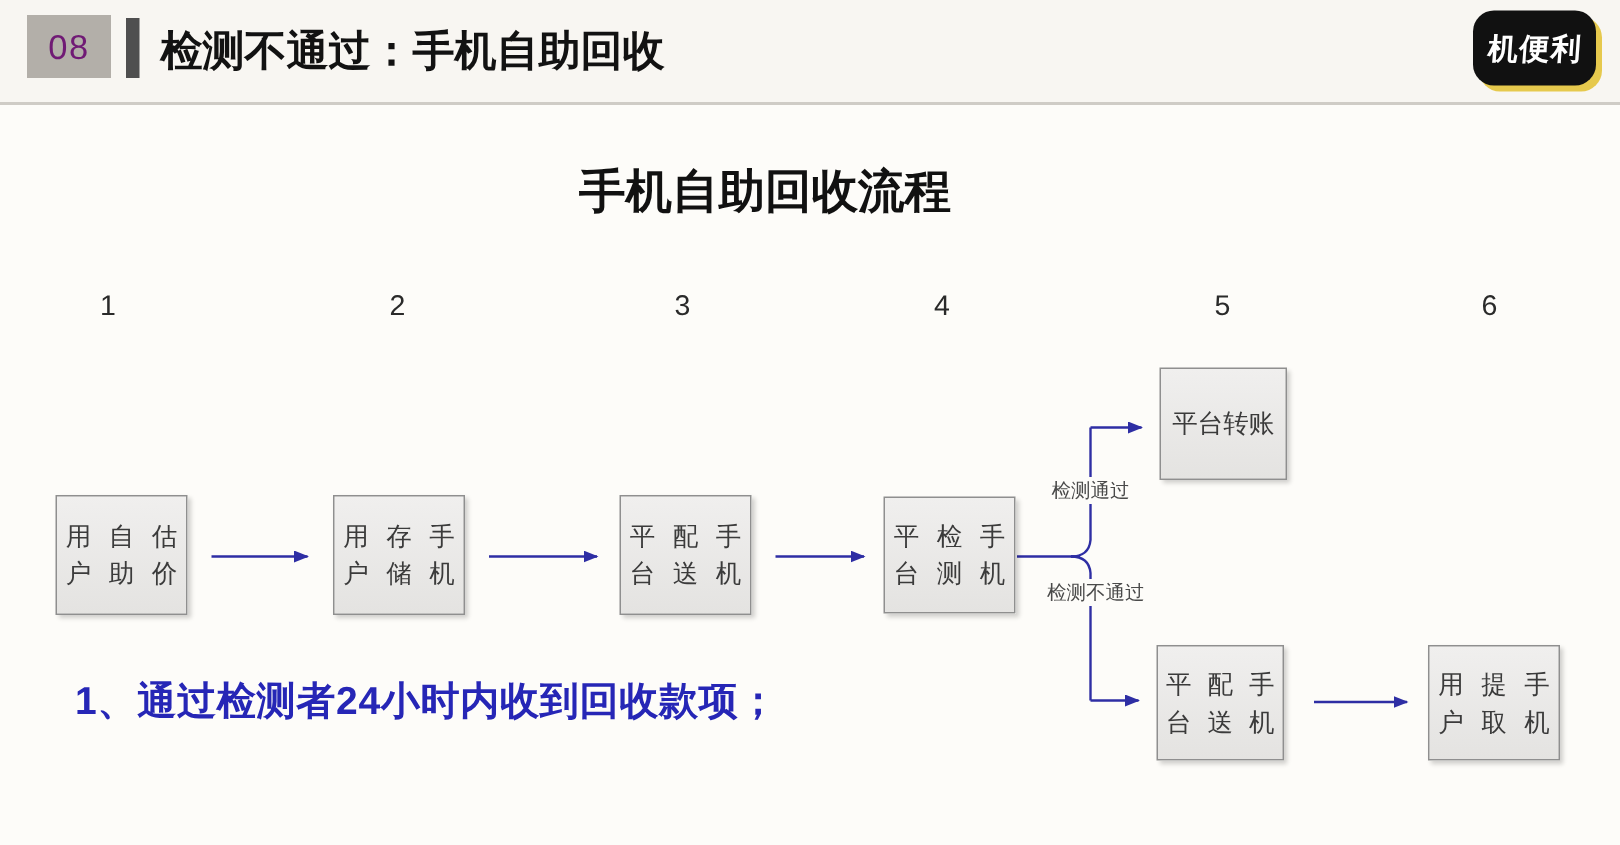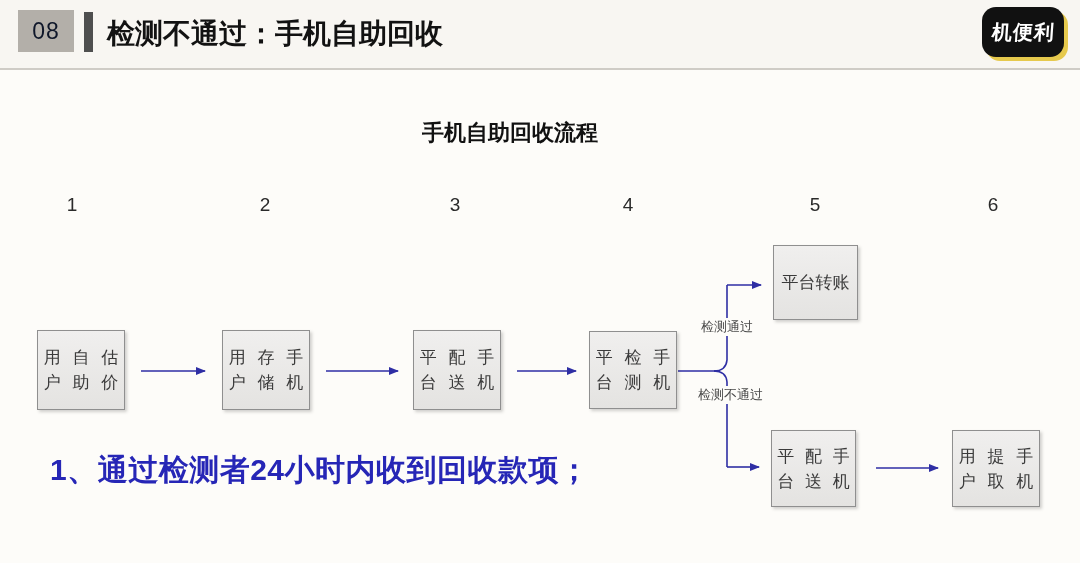--- a/index.html
+++ b/index.html
@@ -2,38 +2,38 @@
 <html><head>
 <meta charset="utf-8">
 <style>
   * { margin:0; padding:0; box-sizing:border-box; }
   html,body { width:1080px; height:563px; }
   body { font-family:"Liberation Sans", sans-serif; background:#fdfcf9; overflow:hidden; }
   .slide { position:relative; width:1080px; height:563px; background:#fdfcf9; }
 
   
   .header { position:absolute; left:0; top:0; width:1080px; height:70px; background:#f8f6f2; border-bottom:2px solid #cfccc6; }
-  .num-badge { position:absolute; left:18px; top:10px; width:56px; height:42px; background:#b3afa9; color:#0f172a; font-size:23px; display:flex; align-items:center; justify-content:center; letter-spacing:1px; }
+  .num-badge { position:absolute; left:18px; top:10px; width:56px; height:42px; background:#b3afa9; color:#701a75; font-size:23px; display:flex; align-items:center; justify-content:center; letter-spacing:1px; }
   .vbar { position:absolute; left:84px; top:12px; width:9px; height:40px; background:#4f4f4f; }
   .page-title { position:absolute; left:107px; top:15px; font-size:28px; font-weight:bold; color:#121212; white-space:nowrap; }
   .logo { position:absolute; right:16px; top:7px; width:82px; height:50px; background:#111111; border-radius:14px; box-shadow:4px 4px 0 #e6c94d; display:flex; align-items:center; justify-content:center; }
   .logo-text { color:#ffffff; font-size:20px; font-weight:bold; transform:skewX(-4deg); letter-spacing:1px; }
 
   
-  .diagram-title { position:absolute; left:0; top:118px; width:1020px; text-align:center; font-size:22px; font-weight:bold; color:#111; }
+  .diagram-title { position:absolute; left:0; top:107px; width:1020px; text-align:center; font-size:31px; font-weight:bold; color:#111; }
   .step-num { position:absolute; top:194px; width:40px; text-align:center; font-size:19px; color:#2a2a2a; }
 
   .fbox { position:absolute; background:linear-gradient(180deg,#f0efee 0%,#e4e3e1 100%); border:1px solid #8f8f8f; box-shadow:2px 2px 3px rgba(0,0,0,0.18); display:flex; flex-direction:row; align-items:center; justify-content:center; color:#3b3b3b; font-size:17px; line-height:25px; text-align:center; }
 
   .arrow-layer { position:absolute; left:0; top:0; width:1080px; height:563px; pointer-events:none; }
 
   .branch-label { position:absolute; font-size:13px; color:#4a4a4a; background:#fdfcf9; padding:0 2px; white-space:nowrap; }
 
   
-  .note { position:absolute; left:50px; font-size:30px; font-weight:bold; color:#2626b6; white-space:nowrap; letter-spacing:0.5px; }
+  .note { position:absolute; left:50px; font-size:26px; font-weight:bold; color:#2626b6; white-space:nowrap; letter-spacing:0.5px; }
 </style>
 </head>
 <body>
 
 <div class="slide">
 
   <div class="header">
     <div class="num-badge">08</div>
     <div class="vbar"></div>
     <div class="page-title">检测不通过：手机自助回收</div>

